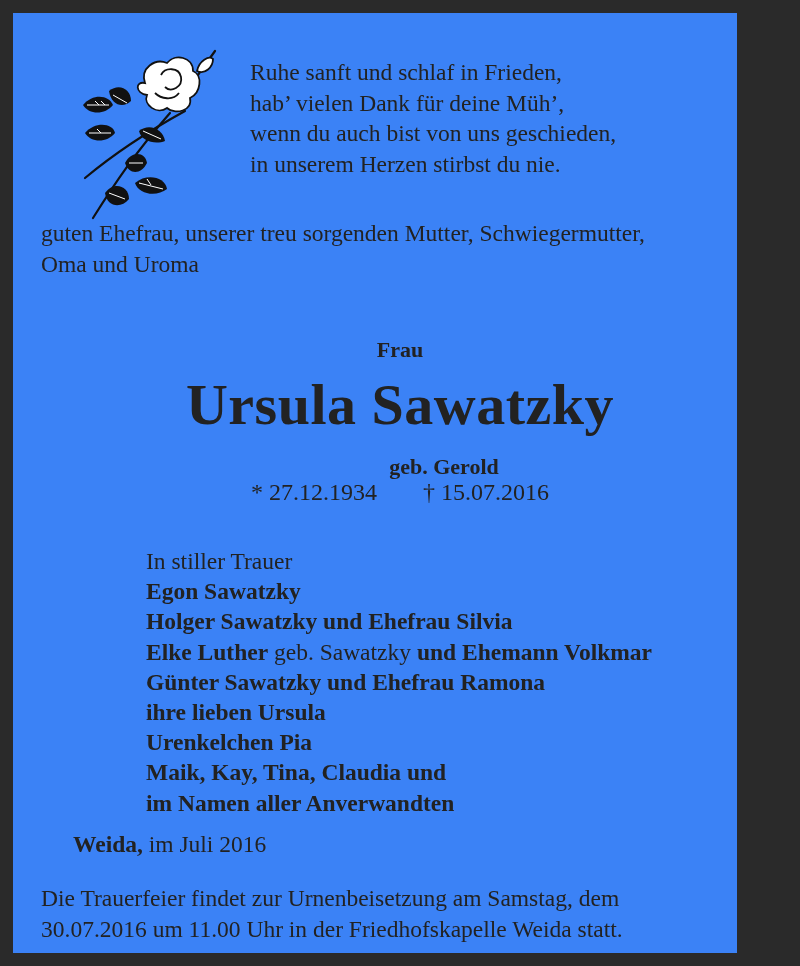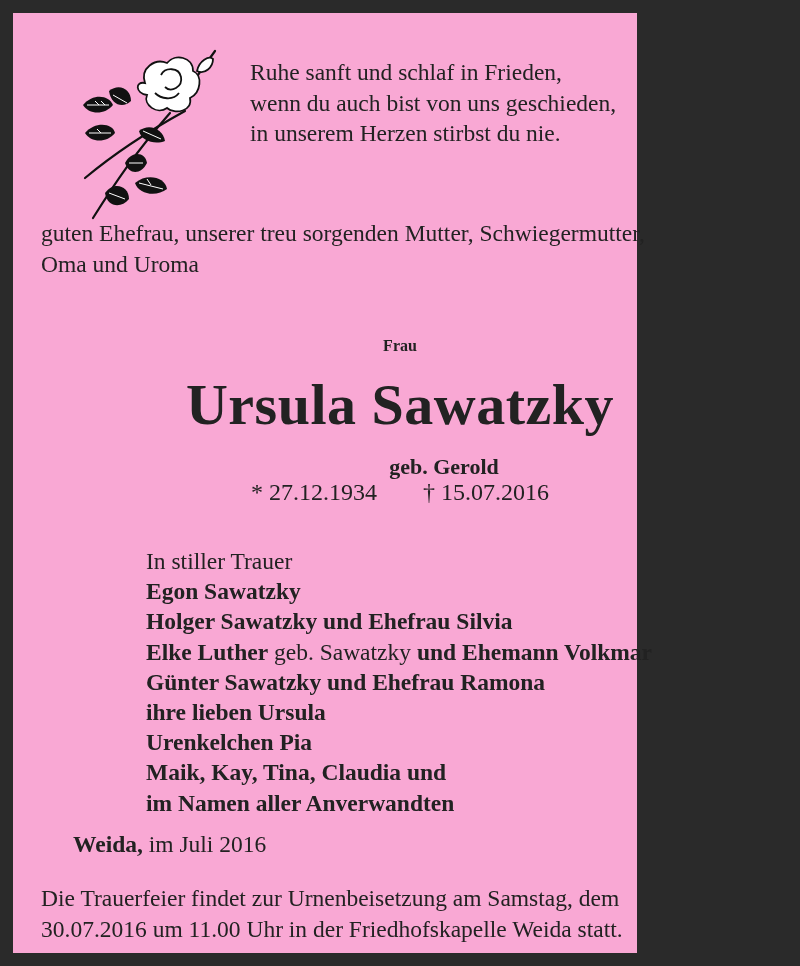--- a/index.html
+++ b/index.html
@@ -7,41 +7,41 @@
     width: 800px; height: 966px;
     background: #2a2a2a;
     position: relative;
     overflow: hidden;
     font-family: "Liberation Serif", "DejaVu Serif", serif;
     color: #222;
   }
   .card {
     position: absolute;
     left: 13px; top: 13px;
-    width: 624px; height: 940px;
-    background: #f9a8d4;
+    width: 724px; height: 940px;
+    background: #3b82f6;
   }
   .abs { position: absolute; white-space: nowrap; }
   .rose {
     position: absolute;
     left: 62px; top: 30px;
     width: 150px; height: 180px;
   }
   .poem {
     left: 237px; top: 44px;
     font-size: 23.5px; line-height: 30.5px;
   }
   .intro {
     left: 28px; top: 205px;
     font-size: 23.5px; line-height: 30.5px;
   }
   .center {
     position: absolute; left: 0; width: 774px; text-align: center; white-space: nowrap;
   }
-  .frau { top: 324px; font-weight: bold; font-size: 16px; }
+  .frau { top: 324px; font-weight: bold; font-size: 22px; }
   .name { top: 357px; font-weight: bold; font-size: 58px; line-height: 70px; letter-spacing: 0.5px; }
   .geb { top: 441px; font-weight: bold; font-size: 22px; padding-left: 44px; }
   .dates { top: 466px; font-size: 24px; }
   .dates .gap { display: inline-block; width: 46px; }
   .mourn {
     left: 133px; top: 533px;
     font-size: 23.5px; line-height: 30.2px;
   }
   .mourn .b { font-weight: bold; font-family: Liberation Serif, serif; }
   .place { left: 40px; top: 818px; font-size: 23.5px; margin-left: 20px; }
@@ -88,20 +88,21 @@
       <path d="M14 90 L36 90 M22 86 L26 90"></path>
       <path d="M68 88 L86 96"></path>
       <path d="M54 120 L68 120"></path>
       <path d="M64 140 L88 146 M72 136 L76 142"></path>
       <path d="M34 150 L50 156"></path>
     </g>
   </svg>
 
   <div class="abs poem">
     <div>Ruhe sanft und schlaf in Frieden,</div>
+    <div>hab’ vielen Dank für deine Müh’,</div>
     <div>wenn du auch bist von uns geschieden,</div>
     <div>in unserem Herzen stirbst du nie.</div>
   </div>
 
   <div class="abs intro">
     <div>guten Ehefrau, unserer treu sorgenden Mutter, Schwiegermutter,</div>
     <div>Oma und Uroma</div>
   </div>
 
   <div class="center frau">Frau</div>

